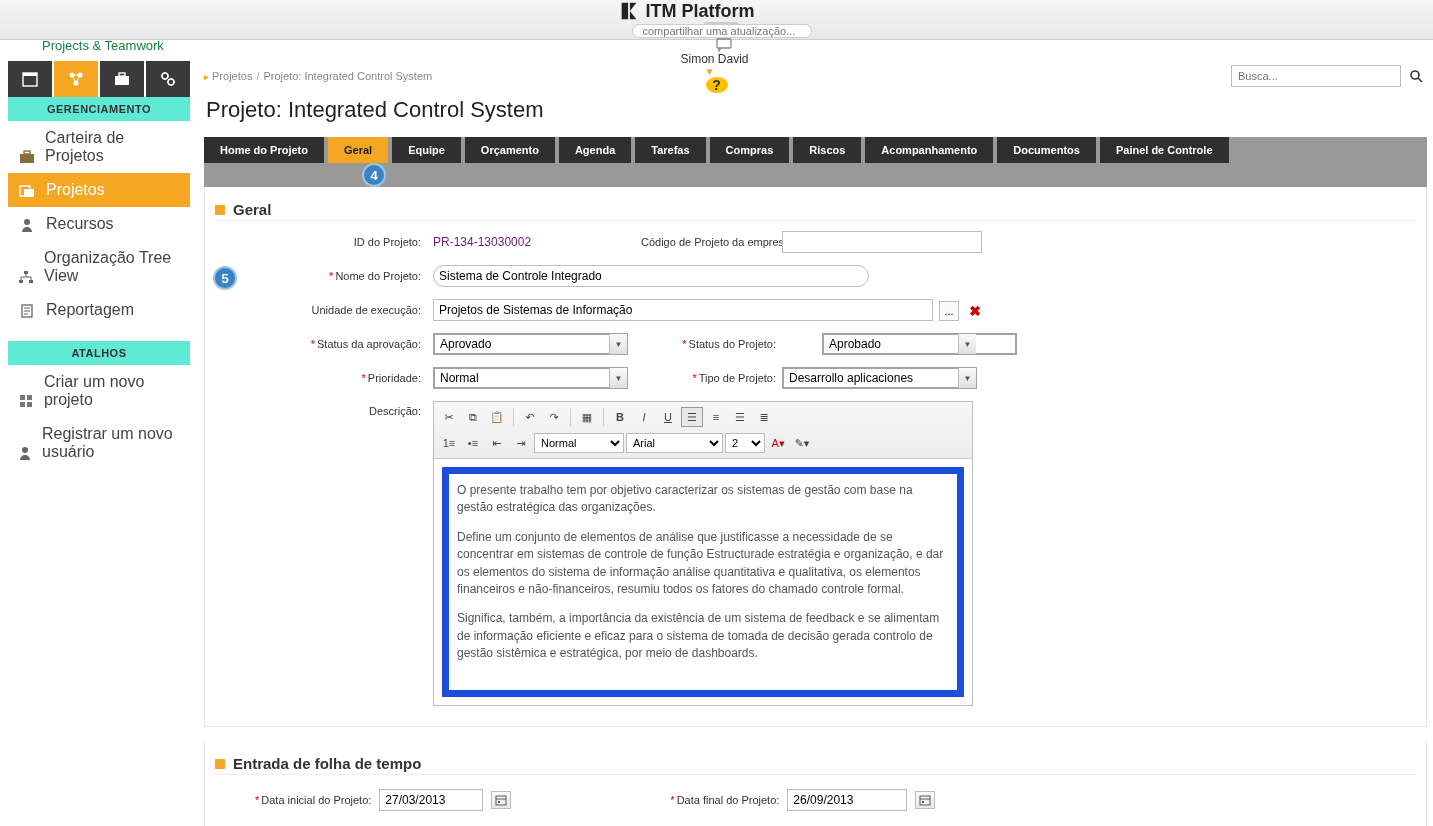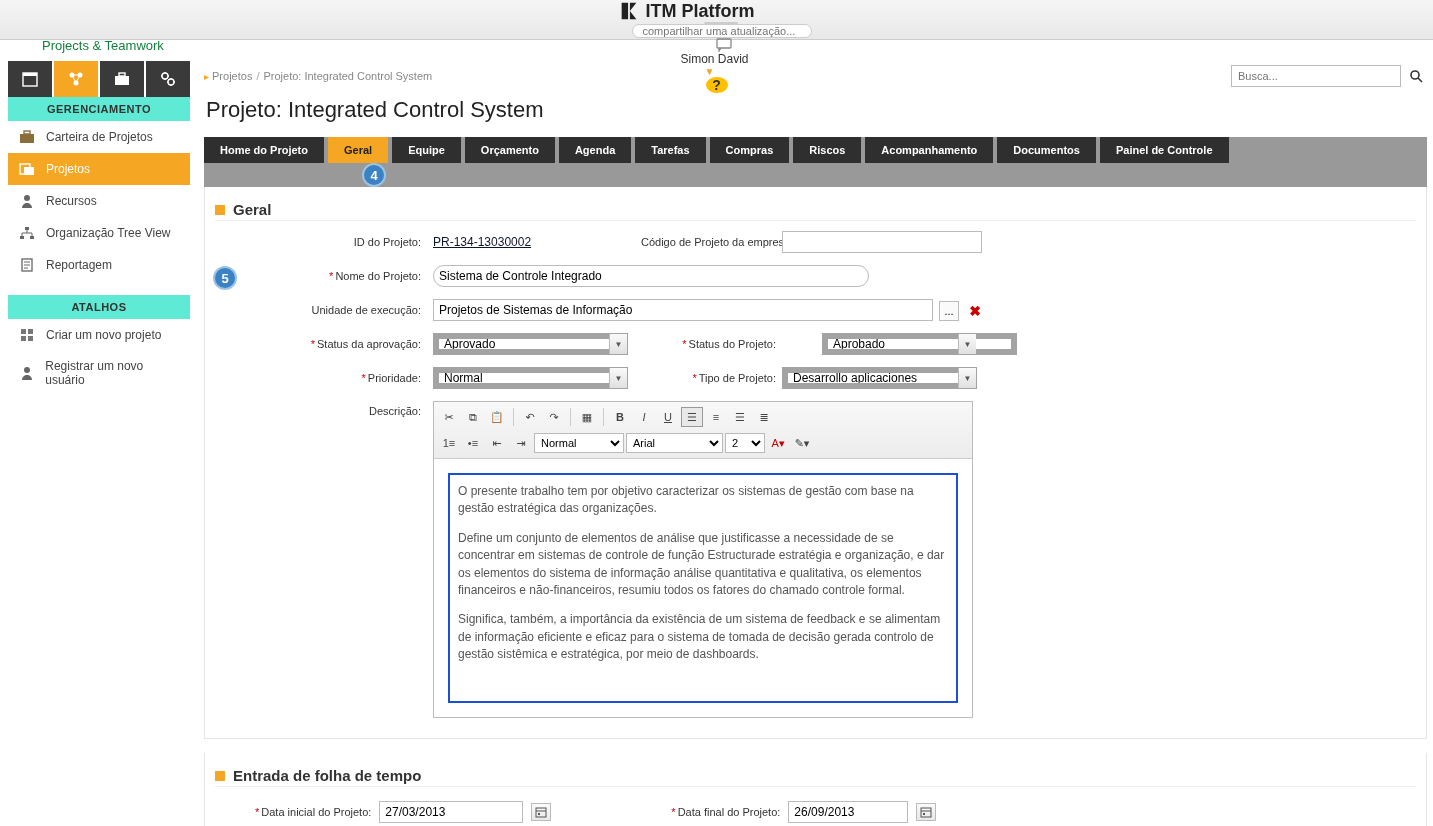--- a/index.html
+++ b/index.html
@@ -23,21 +23,21 @@
 
 .container { display: flex; }
 
 
 .sidebar { width: 198px; padding: 0 8px 0 8px; }
 .nav-icons-row { display: flex; gap: 2px; margin-top: 2px; }
 .nav-icon-btn { flex: 1; height: 36px; background: #3a3a3a; display: flex; align-items: center; justify-content: center; color: #fff; position: relative; }
 .nav-icon-btn.active { background: #f5a623; }
 .section-header { background: #5eead4; color: #333; text-align: center; font-weight: bold; font-size: 11px; padding: 6px 0; letter-spacing: 0.5px; }
 .sidebar-list { list-style: none; margin-bottom: 14px; }
-.sidebar-item { display: flex; align-items: center; padding: 8px 10px; color: #444; cursor: pointer; font-size: 12px; }
+.sidebar-item { display: flex; align-items: flex-end; padding: 8px 10px; color: #444; cursor: pointer; font-size: 16px; }
 .sidebar-item.active { background: #f5a623; color: #fff; }
 .sidebar-item .s-icon { width: 18px; height: 16px; margin-right: 10px; display: inline-flex; align-items:center; justify-content:center; }
 
 
 .main { flex: 1; padding: 0 6px 10px 6px; min-width: 0; }
 .breadcrumb-row { display: flex; align-items: center; padding: 6px 0 4px 0; font-size: 11px; color: #888; }
 .breadcrumb-row .crumb a { color: #888; text-decoration: none; }
 .breadcrumb-row .crumb-caret { color: #f5a623; margin-right: 3px; font-size: 10px;}
 .search-wrap { margin-left: auto; display: flex; align-items: center; }
 .search-input { width: 170px; height: 22px; border: 1px solid #bbb; padding: 0 6px; font-size: 11px; color:#888;}
@@ -54,43 +54,43 @@
 .step-badge { position: absolute; width: 24px; height: 24px; border-radius: 50%; background: #3b82c4; border: 2px solid #9cc4e4; color: #fff; font-weight: bold; display: flex; align-items: center; justify-content: center; font-size: 13px; }
 
 .content-panel { background: #fff; border: 1px solid #e5e5e5; border-top: none; padding: 14px 10px 20px 10px; margin-bottom: 14px; }
 .panel-title-row { display: flex; align-items: center; margin-bottom: 10px; border-bottom: 1px solid #eee; padding-bottom: 2px;}
 .panel-sq { width: 10px; height: 10px; background: #f5a623; margin-right: 8px; }
 .panel-title { font-size: 15px; font-weight: bold; color: #333; }
 
 .form-grid { display: grid; grid-template-columns: 180px 200px 1fr; column-gap: 8px; row-gap: 12px; align-items: center; max-width: 950px; margin-left: 30px; position: relative;}
 .label-cell { text-align: right; font-size: 11px; color: #333; padding-right: 4px; white-space: nowrap; }
 .label-cell .req { color: #c00; margin-right: 2px; }
-.val-static { font-size: 12px; color: #0f172a; text-decoration: underline; }
+.val-static { font-size: 12px; color: #701a75; }
 .text-input { height: 22px; border: 1px solid #bbb; padding: 0 5px; font-size: 12px; width: 100%; background:#fff; }
 .select-wrap { position: relative; display: inline-block; }
-.select-input { height: 22px; border: 6px solid #a3a3a3; padding: 0 20px 0 5px; font-size: 12px; background: #fff; }
+.select-input { height: 22px; border: 2px solid #a3a3a3; padding: 0 20px 0 5px; font-size: 12px; background: #fff; }
 .select-caret { position: absolute; right: 1px; top: 1px; width: 18px; height: 20px; background: linear-gradient(#fafafa,#e0e0e0); border-left:1px solid #bbb; display:flex; align-items:center; justify-content:center; pointer-events:none; font-size:8px; color:#555;}
 
 .two-col-row { display: flex; align-items: center; gap: 6px; }
 .half-label { text-align: right; font-size: 11px; color: #333; white-space: nowrap;}
 .half-label .req { color: #c00; margin-right: 2px;}
 
 .inline-step-badge { width: 24px; height: 24px; border-radius: 50%; background: #3b82c4; border: 2px solid #9cc4e4; color: #fff; font-weight: bold; display: flex; align-items: center; justify-content: center; font-size: 13px; flex-shrink:0;}
 
 .picker-btn, .remove-btn { width: 20px; height: 20px; border: 1px solid #bbb; background:#fafafa; display:inline-flex; align-items:center; justify-content:center; cursor:pointer; font-size:11px; }
 .remove-btn { border:none; background:transparent; color:#c00; font-weight:bold; font-size:14px;}
 
 
 .rte-wrap { border: 1px solid #bbb; width: 540px; }
 .rte-toolbar { background: linear-gradient(#f8f8f8,#ececec); border-bottom: 1px solid #ccc; padding: 3px 4px; display:flex; flex-wrap:wrap; gap:2px; align-items:center;}
 .rte-toolbar-row { display:flex; gap:2px; align-items:center; width:100%; padding:2px 0;}
 .rte-btn { width: 22px; height: 20px; border: 1px solid transparent; background: transparent; display: flex; align-items: center; justify-content: center; cursor: pointer; font-size: 11px; color:#444;}
 .rte-sep { width:1px; height:18px; background:#ccc; margin:0 3px;}
 .rte-select { height: 20px; border: 1px solid #bbb; font-size: 11px; padding: 0 2px; background:#fff;}
-.rte-content { padding: 8px; min-height: 230px; font-size: 12px; color: #555; line-height: 1.45; border:2px solid #1d4ed8; margin:14px; background:#fff; }
+.rte-content { padding: 8px; min-height: 230px; font-size: 12px; color: #555; line-height: 1.45; border:7px solid #1d4ed8; margin:8px; background:#fff; }
 .rte-content p { margin-bottom: 12px; }
 
 .timesheet-row { display:flex; gap:40px; align-items:center; margin-left:40px; margin-top:14px;}
 .ts-field { display:flex; align-items:center; gap:8px;}
 .cal-btn { width:20px; height:18px; border:1px solid #bbb; background:linear-gradient(#fafafa,#e8e8e8); display:inline-flex; align-items:center; justify-content:center; cursor:pointer;}
 
 svg { display:block; }
 </style>
 </head>
 <body>
@@ -380,30 +380,30 @@
     </div>
 
     <div class="content-panel">
       <div class="panel-title-row">
         <span class="panel-sq"></span>
         <span class="panel-title">Entrada de folha de tempo</span>
       </div>
       <div class="timesheet-row">
         <div class="ts-field">
           <span class="half-label"><span class="req">*</span><span>Data inicial do Projeto:</span></span>
-          <input class="text-input" style="width: 144px;" value="27/03/2013">
+          <input class="text-input" style="width: 104px;" value="27/03/2013">
           <button class="cal-btn">
             <svg width="12" height="12" viewBox="0 0 12 12">
                 <rect x="1" y="2" width="10" height="9" fill="none" stroke="#555"></rect>
                 <path d="M1 5h10" stroke="#555"></path>
                 <rect x="3" y="7" width="2" height="2" fill="#555"></rect>
               </svg>
           </button>
         </div>
-        <div class="ts-field" style="margin-left:80px;">
+        <div class="ts-field" style="margin-left:119px;">
           <span class="half-label"><span class="req">*</span><span>Data final do Projeto:</span></span>
           <input class="text-input" style="width: 120px;" value="26/09/2013">
           <button class="cal-btn">
             <svg width="12" height="12" viewBox="0 0 12 12">
                 <rect x="1" y="2" width="10" height="9" fill="none" stroke="#555"></rect>
                 <path d="M1 5h10" stroke="#555"></path>
                 <rect x="3" y="7" width="2" height="2" fill="#555"></rect>
               </svg>
           </button>
         </div>

